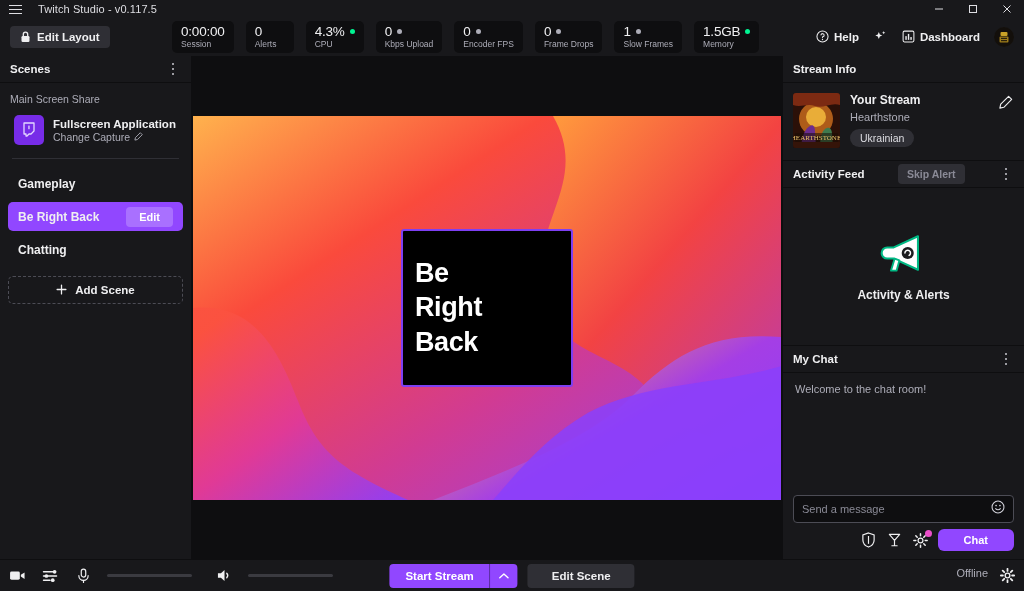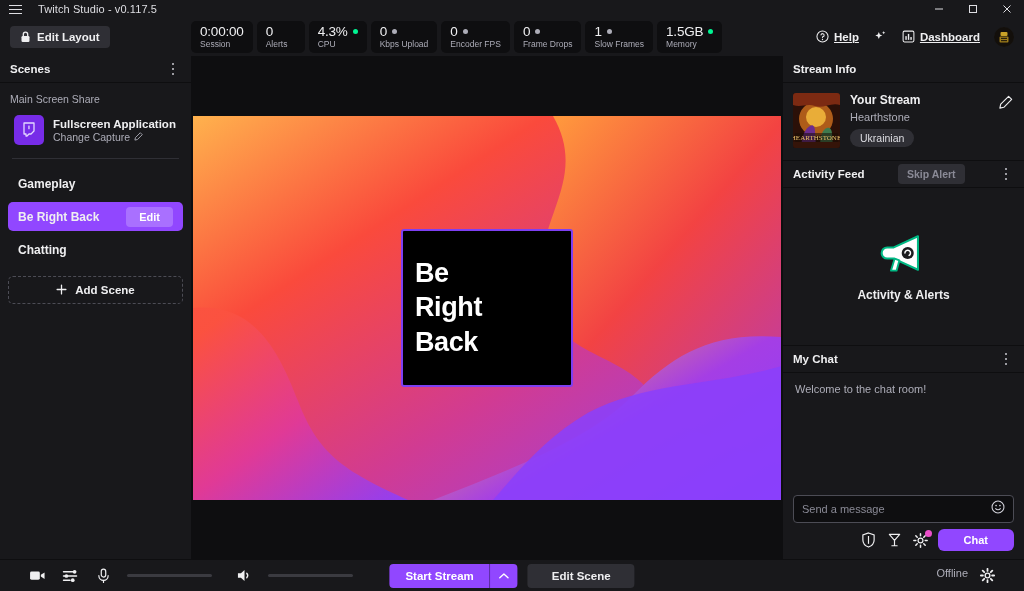--- a/index.html
+++ b/index.html
@@ -33,35 +33,35 @@
   .statsbar {
     height:38px; flex:0 0 38px; display:flex; align-items:center;
     background:#18181b; padding:0 10px; position:relative;
   }
   .edit-layout {
     display:flex; align-items:center; gap:6px; background:#2f2f35; border:none;
     border-radius:4px; padding:5px 10px; color:#efeff1; font-size:11.5px; font-weight:bold;
     cursor:pointer; font-family:inherit;
   }
   .edit-layout svg { display:block; }
-  .stats { display:flex; gap:4px; margin-left:auto; margin-right:auto;
-           position:absolute; left:191px; }
+  .stats { display:flex; gap:12px; margin-left:auto; margin-right:auto;
+           position:absolute; left:172px; }
   .stat {
     background:#0e0e10; border-radius:5px; padding:3px 9px 4px 9px; min-width:48px;
     display:flex; flex-direction:column; justify-content:center;
   }
   .stat-top { display:flex; align-items:center; gap:5px; }
   .stat-val { font-size:13.5px; color:#efeff1; line-height:1.15; letter-spacing:-.2px; }
   .stat-label { font-size:8.5px; color:#adadb8; line-height:1.2; margin-top:-1px; }
   .dot { width:5px; height:5px; border-radius:50%; display:inline-block; }
   .dot.green { background:#00f593; }
   .dot.grey { background:#adadb8; }
   .topright { margin-left:auto; display:flex; align-items:center; gap:14px; }
   .tr-item { display:flex; align-items:center; gap:5px; font-size:11.5px; color:#efeff1;
-             cursor:pointer; font-weight:bold;text-decoration:underline; }
+             cursor:pointer; font-weight:bold; }
   .avatar {
     width:20px; height:20px; border-radius:50%; overflow:hidden; cursor:pointer;
     background:#1c1a17; display:block;
   }
 
   
   .body { flex:1; display:flex; min-height:0; }
 
   
   .scenes { width:192px; flex:0 0 192px; background:#18181b; display:flex; flex-direction:column;
@@ -159,21 +159,21 @@
                    cursor:pointer; position:relative; }
   .notif-dot { position:absolute; top:-2px; right:-3px; width:7px; height:7px; border-radius:50%;
                background:#eb4ec9; }
   .chat-send {
     background:#9147ff; border:none; border-radius:6px; padding:5px 26px; color:#fff;
     font-size:11px; font-weight:bold; cursor:pointer; font-family:inherit;
   }
 
   
   .footer { height:32px; flex:0 0 32px; background:#18181b; display:flex; align-items:center;
-            padding:0 28px; border-top:1px solid #0e0e10; position:relative; }
+            padding:0 8px; border-top:1px solid #0e0e10; position:relative; }
   .foot-left { display:flex; align-items:center; gap:15px; }
   .f-icon { width:18px; height:18px; display:flex; align-items:center; justify-content:center; cursor:pointer; }
   .slider { width:85px; height:3px; background:#3a3a40; border-radius:2px; cursor:pointer; }
   .foot-center { position:absolute; left:50%; transform:translateX(-50%); display:flex;
                  align-items:center; gap:10px; }
   .start-group { display:flex; align-items:stretch; }
   .start-stream {
     background:#9147ff; border:none; border-radius:4px 0 0 4px; padding:6px 16px;
     color:#fff; font-size:11.5px; font-weight:bold; cursor:pointer; font-family:inherit;
   }

